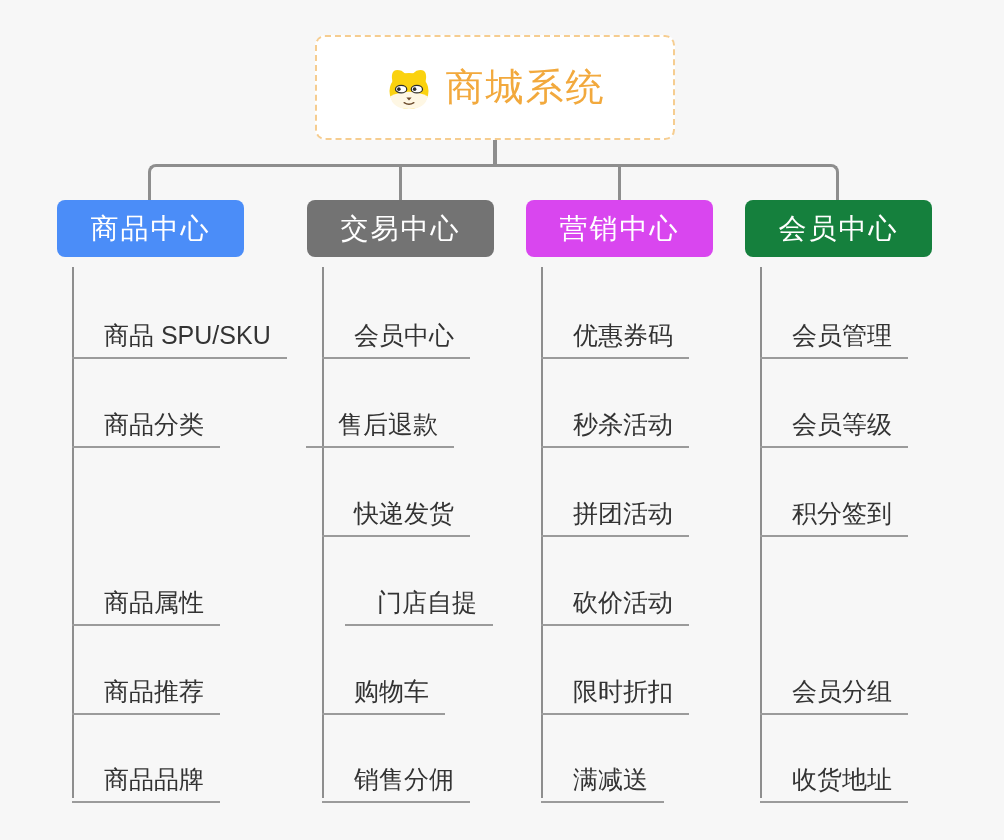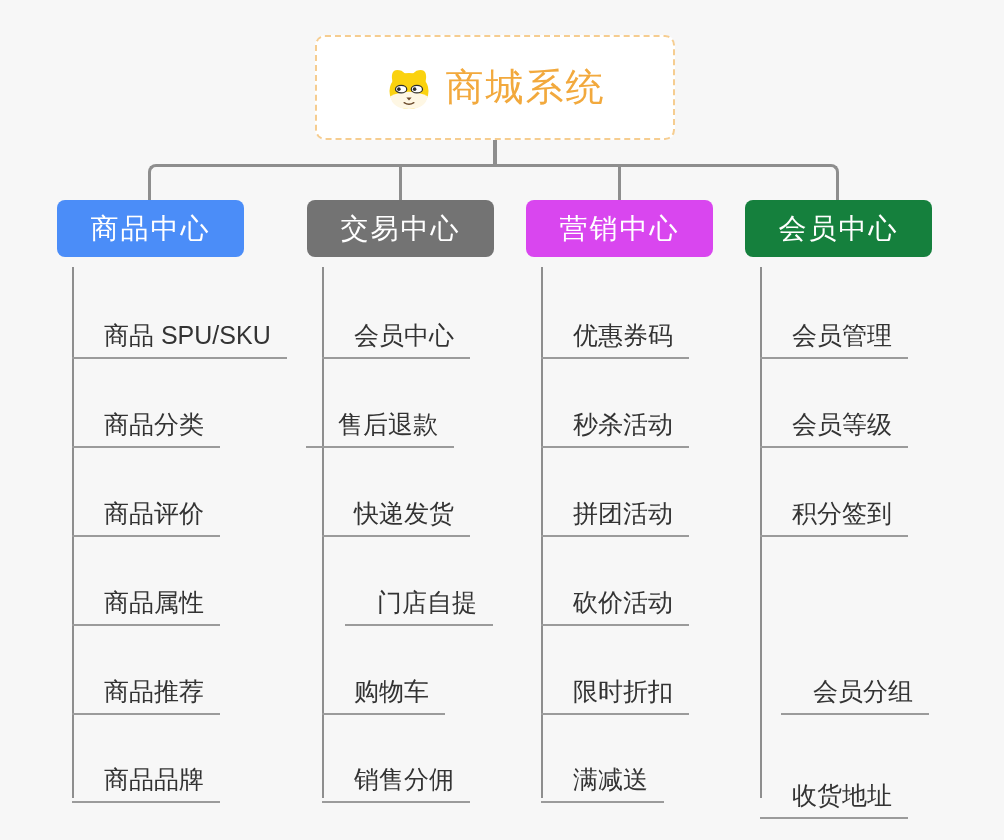--- a/index.html
+++ b/index.html
@@ -84,21 +84,20 @@
   <div class="line" style="left:398px;top:164px;width:224px;height:3px;"></div>
   <div class="line" style="left:399px;top:167px;width:3px;height:43px;"></div>
   <div class="line" style="left:618px;top:167px;width:3px;height:43px;"></div>
 
 <div class="branch-node" style="left: 57px; background: rgb(75, 141, 248);">
       <span>商品中心</span>
     </div>
     <div class="branch-vline" style="left: 72px; top: 267px; height: 531px; background: rgb(142, 142, 142);"></div>
     <div class="child-topic" style="left: 72px; top: 307px; border-bottom-color: rgb(155, 155, 155);">商品 SPU/SKU</div>
     <div class="child-topic" style="left: 72px; top: 396px; border-bottom-color: rgb(155, 155, 155);">商品分类</div>
-    <div class="child-topic" style="left: 72px; top: 485px; border-bottom-color: rgb(155, 155, 155);">商品评价</div>
     <div class="child-topic" style="left: 72px; top: 574px; border-bottom-color: rgb(155, 155, 155);">商品属性</div>
     <div class="child-topic" style="left: 72px; top: 751px; border-bottom-color: rgb(155, 155, 155);">商品品牌</div>
     <div class="child-topic" style="left: 72px; top: 663px; border-bottom-color: rgb(155, 155, 155);">商品推荐</div>
     <div class="branch-node" style="left: 307px; background: #737373;">
       <span>交易中心</span>
     </div>
     <div class="branch-vline" style="left: 322px; top: 267px; height: 531px; background: rgb(142, 142, 142);"></div>
     <div class="child-topic" style="left: 322px; top: 307px; border-bottom-color: rgb(155, 155, 155);">会员中心</div>
     <div class="child-topic" style="left: 306px; top: 396px; border-bottom-color: rgb(155, 155, 155);">售后退款</div>
     <div class="child-topic" style="left: 322px; top: 485px; border-bottom-color: rgb(155, 155, 155);">快递发货</div>
@@ -115,15 +114,15 @@
     <div class="child-topic" style="left: 541px; top: 574px; border-bottom-color: rgb(155, 155, 155);">砍价活动</div>
     <div class="child-topic" style="left: 541px; top: 663px; border-bottom-color: rgb(155, 155, 155);">限时折扣</div>
     <div class="child-topic" style="left: 541px; top: 751px; border-bottom-color: rgb(155, 155, 155);">满减送</div>
     <div class="branch-node" style="left: 745px; background: #15803d; text-align: right;">
       <span>会员中心</span>
     </div>
     <div class="branch-vline" style="left: 760px; top: 267px; height: 531px; background: rgb(142, 142, 142);"></div>
     <div class="child-topic" style="left: 760px; top: 307px; border-bottom-color: rgb(155, 155, 155);">会员管理</div>
     <div class="child-topic" style="left: 760px; top: 485px; border-bottom-color: rgb(155, 155, 155);">积分签到</div>
     <div class="child-topic" style="left: 760px; top: 396px; border-bottom-color: rgb(155, 155, 155);">会员等级</div>
-    <div class="child-topic" style="left: 760px; top: 663px; border-bottom-color: rgb(155, 155, 155); margin-left: 21px;">会员分组</div>
-    <div class="child-topic" style="left: 760px; top: 767px; border-bottom-color: rgb(155, 155, 155); font-family: Liberation Serif, serif;">收货地址</div>
+    <div class="child-topic" style="left: 760px; top: 663px; border-bottom-color: rgb(155, 155, 155);">会员分组</div>
+    <div class="child-topic" style="left: 760px; top: 751px; border-bottom-color: rgb(155, 155, 155); font-family: Liberation Serif, serif;">收货地址</div>
   </div>
 
 </body></html>

